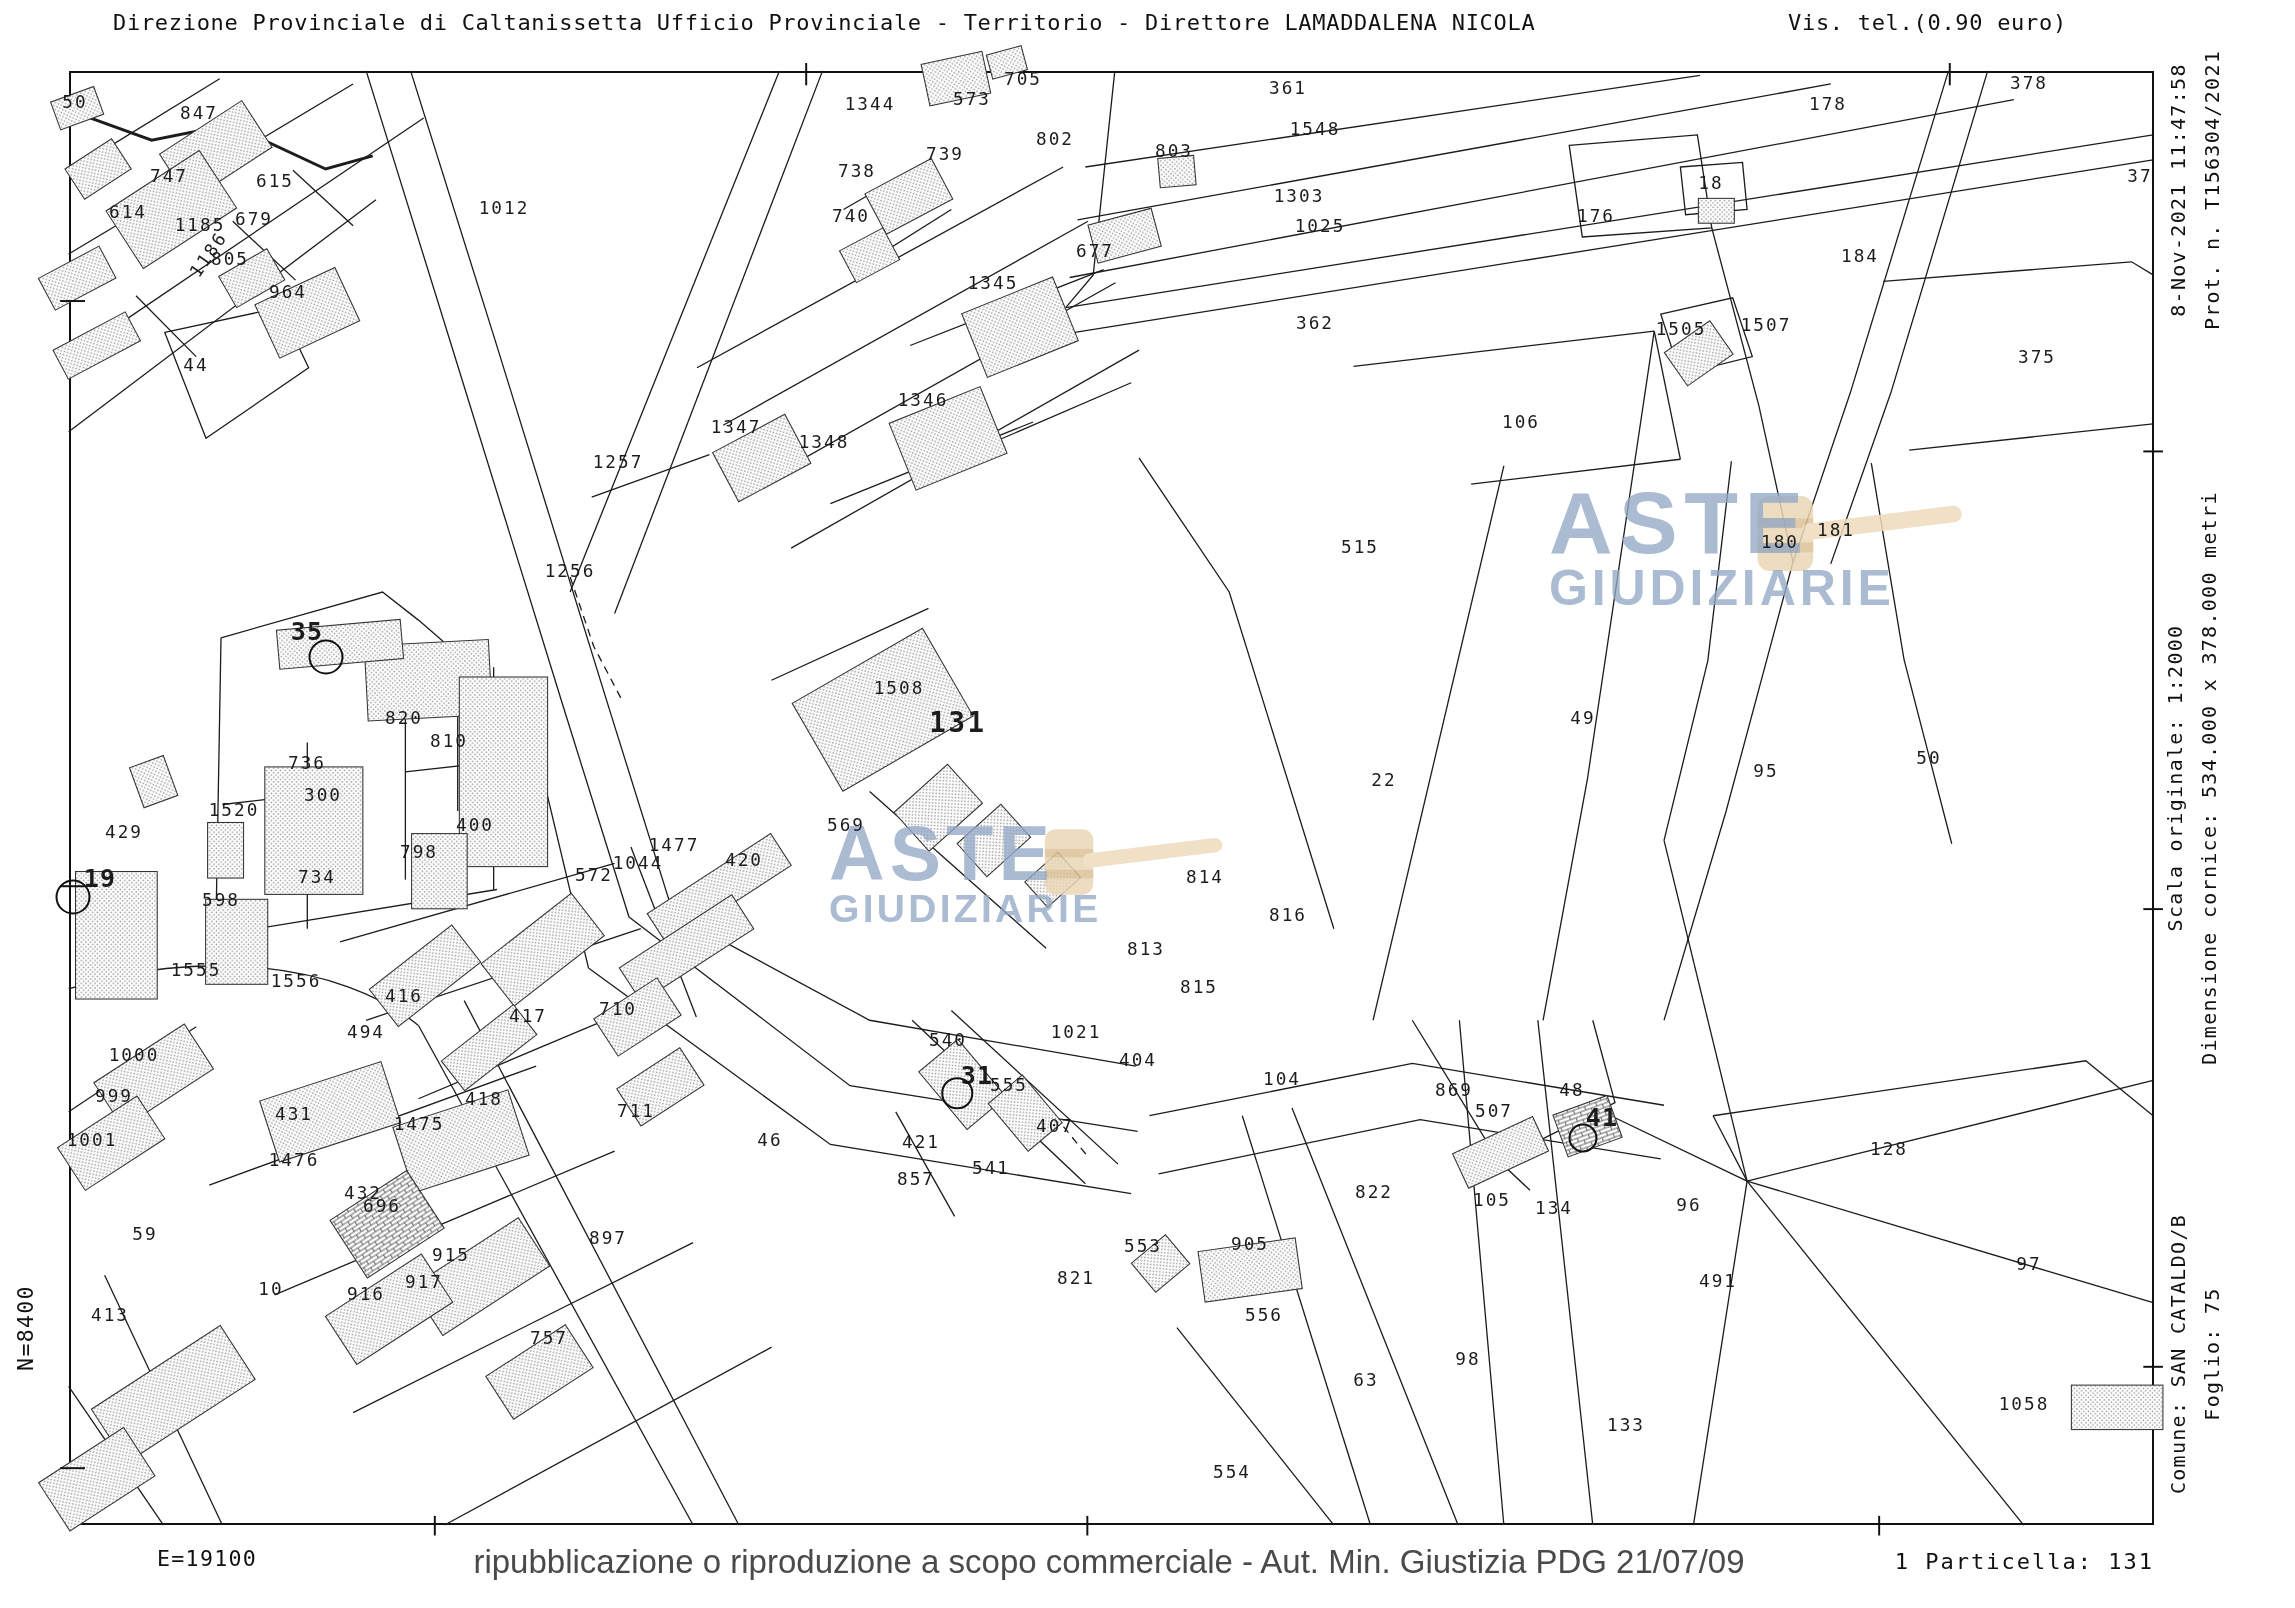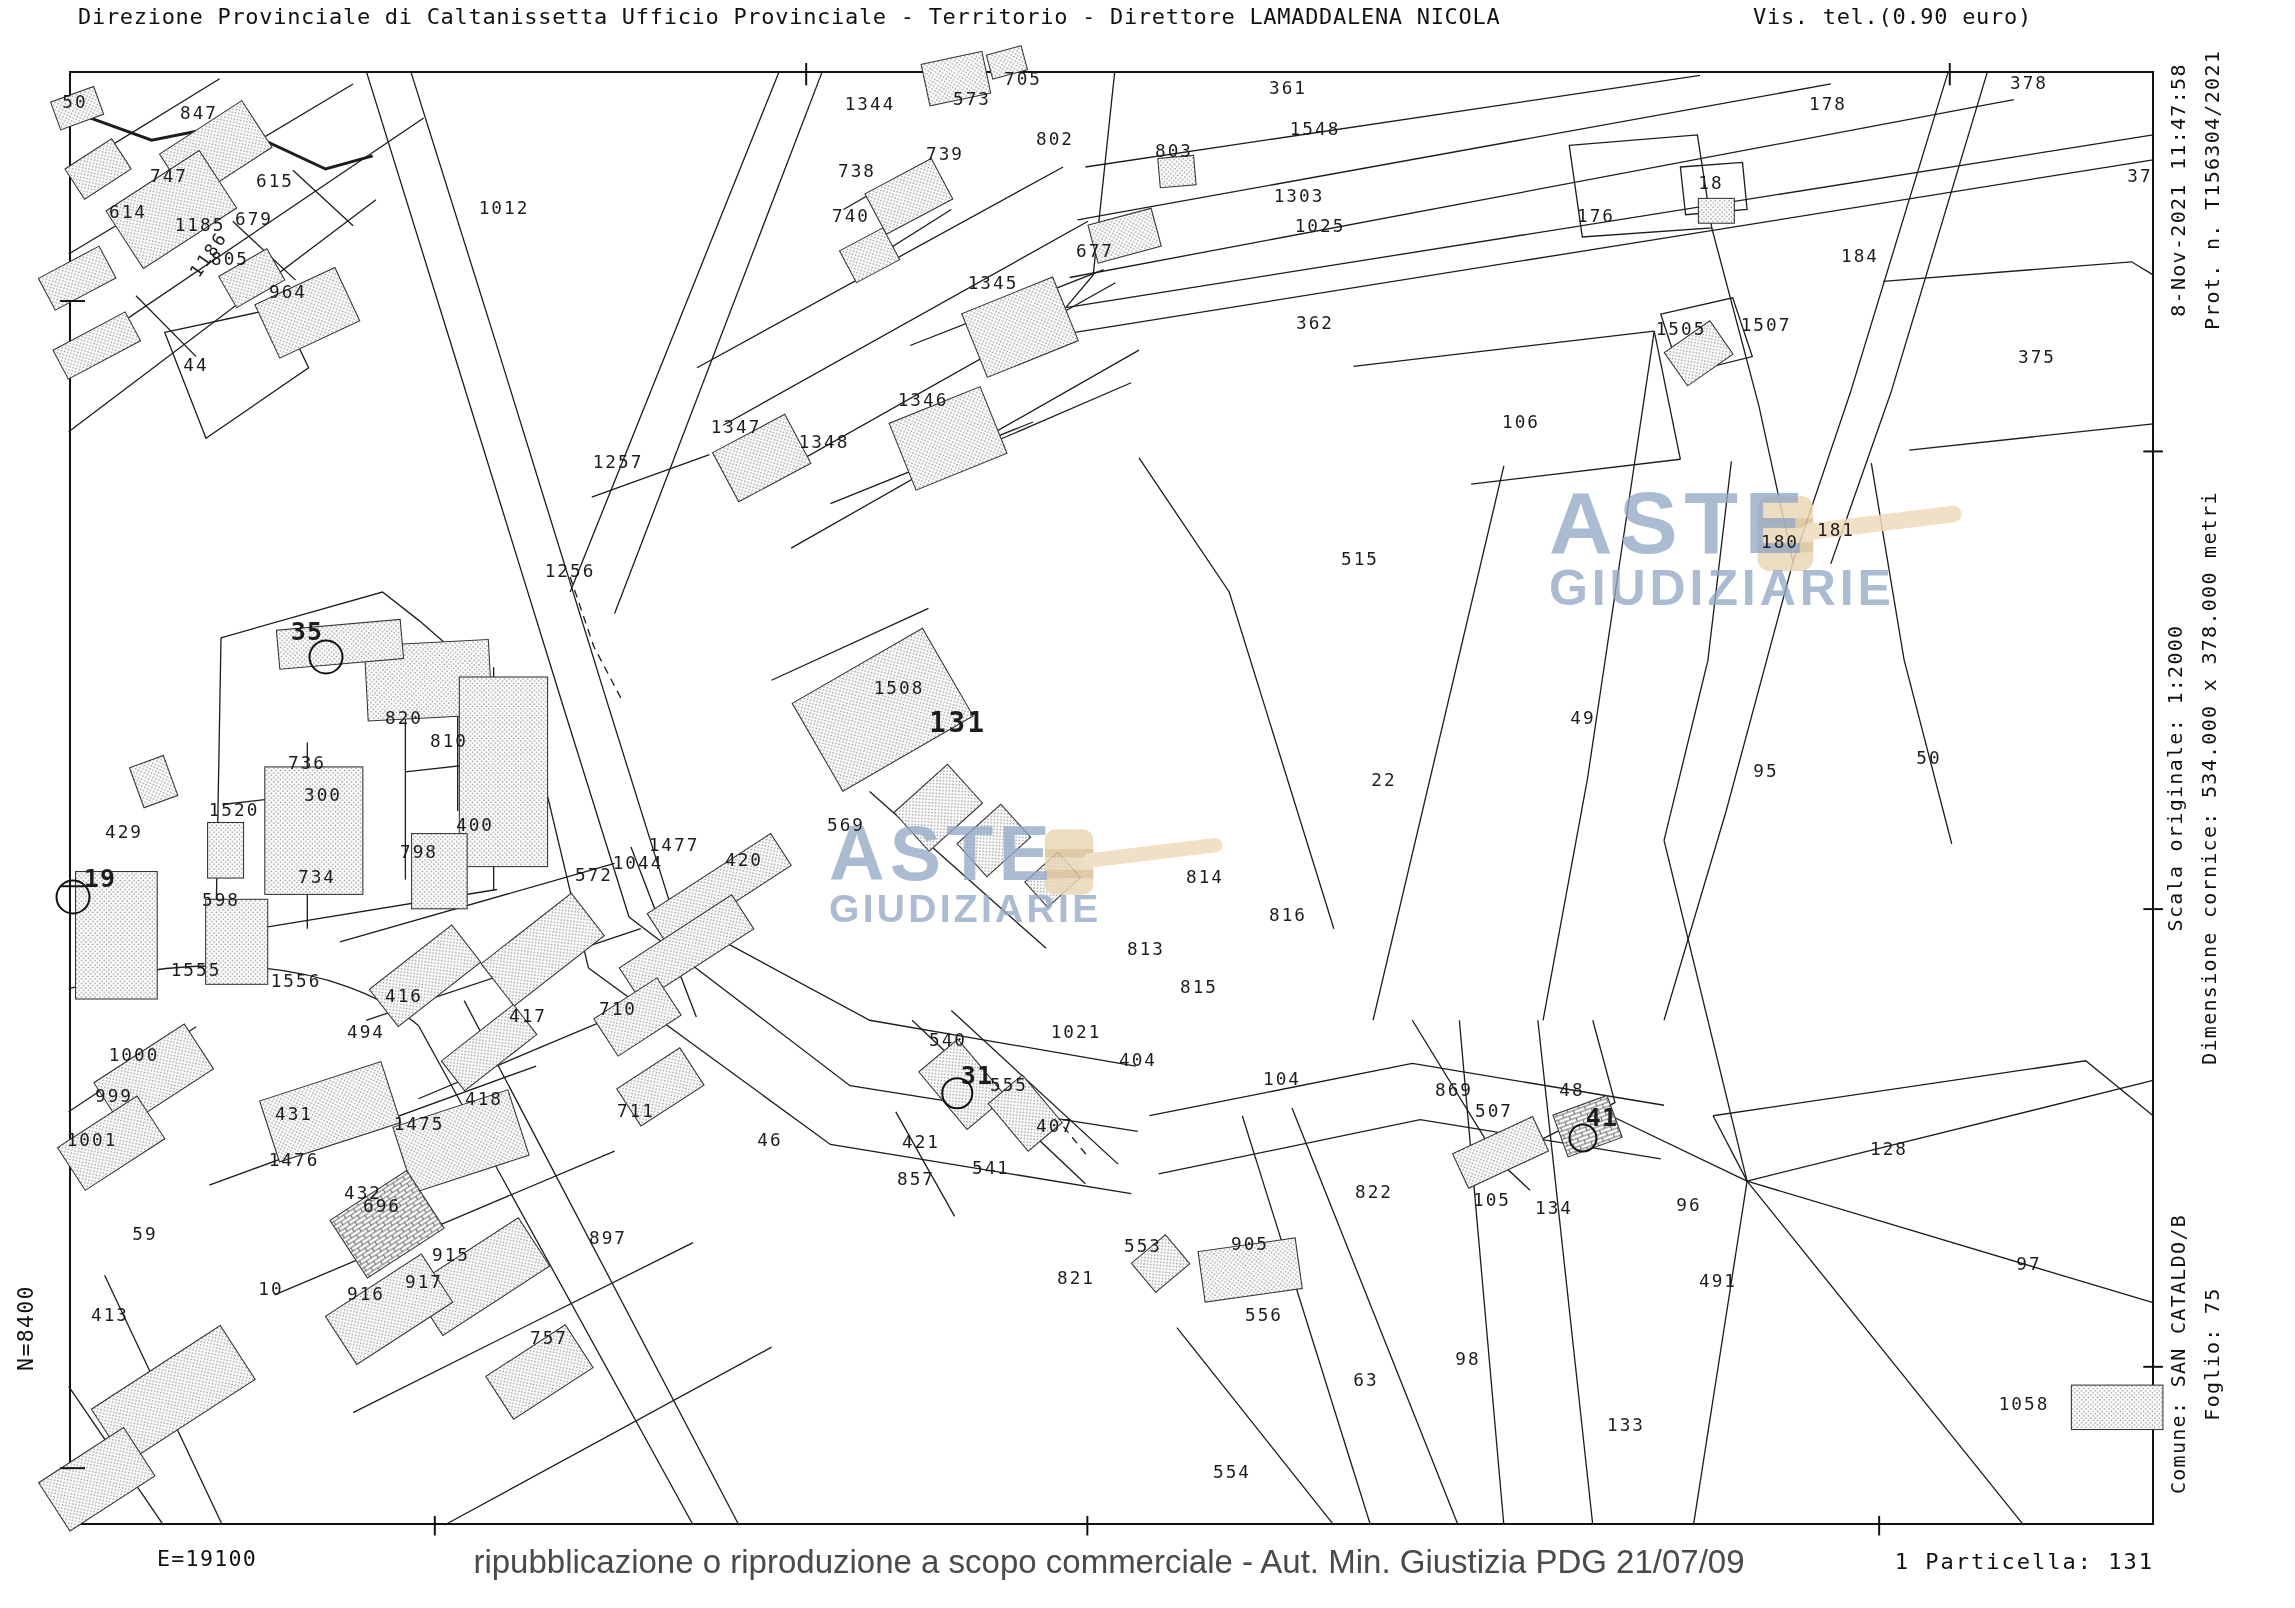--- a/index.html
+++ b/index.html
@@ -1,18 +1,18 @@
 <!DOCTYPE html>
 <html style="font-size:10.5px"><head>
 <meta charset="utf-8">
 <style>
   html,body{margin:0;padding:0;background:#fff;}
   #page{position:relative;width:2295px;height:1609px;background:#ffffff;overflow:hidden;
         font-family:"DejaVu Sans Mono","Liberation Mono",monospace;color:#1a1a1a;}
-  .hdr{position:absolute;top:4px;font-size:22px;letter-spacing:0.7px;white-space:nowrap;color:#111;}
+  .hdr{position:absolute;top:10px;font-size:22px;letter-spacing:0.7px;white-space:nowrap;color:#111;margin-left:35px;}
   #hdr-left{left:78px;}
   #hdr-right{left:1753px;}
   #map-frame{position:absolute;left:69px;top:71px;width:2085px;height:1454px;
              border:2px solid #111;box-sizing:border-box;background:#fff;}
   #geom{position:absolute;left:0;top:0;width:2295px;height:1609px;}
   
   .lbl{position:absolute;transform:translate(-50%,-50%);font-size:17.7px;letter-spacing:2px;
        color:#1c1c1c;white-space:nowrap;line-height:1;}
   .lbl.big{font-size:25px;font-weight:bold;letter-spacing:1.3px;}
   .lbl.target{font-size:27.5px;font-weight:bold;letter-spacing:2.6px;}
@@ -294,21 +294,21 @@
       <span class="lbl" style="left: 618px; top: 463px;">1257</span>
       <span class="lbl" style="left: 570px; top: 572px;">1256</span>
       <span class="lbl" style="left: 1288px; top: 89px;">361</span>
       <span class="lbl" style="left: 1315px; top: 130px;">1548</span>
       <span class="lbl" style="left: 1299px; top: 197px;">1303</span>
       <span class="lbl" style="left: 1320px; top: 227px;">1025</span>
       <span class="lbl" style="left: 1315px; top: 324px;">362</span>
       <span class="lbl" style="left: 1596px; top: 217px;">176</span>
       <span class="lbl" style="left: 1681px; top: 330px;">1505</span>
       <span class="lbl" style="left: 1521px; top: 423px;">106</span>
-      <span class="lbl" style="left: 1360px; top: 560px;">515</span>
+      <span class="lbl" style="left: 1360px; top: 548px;">515</span>
       <span class="lbl" style="left: 1828px; top: 105px;">178</span>
       <span class="lbl" style="left: 2029px; top: 84px;">378</span>
       <span class="lbl" style="left: 2140px; top: 177px;">37</span>
       <span class="lbl" style="left: 1711px; top: 184px;">18</span>
       <span class="lbl" style="left: 1860px; top: 257px;">184</span>
       <span class="lbl" style="left: 1766px; top: 326px;">1507</span>
       <span class="lbl" style="left: 2037px; top: 358px;">375</span>
       <span class="lbl" style="left: 1740px; top: 543px; margin-left: 40px;">180</span>
       <span class="lbl" style="left: 1836px; top: 531px;">181</span>
       <span class="lbl" style="left: 1583px; top: 719px;">49</span>

